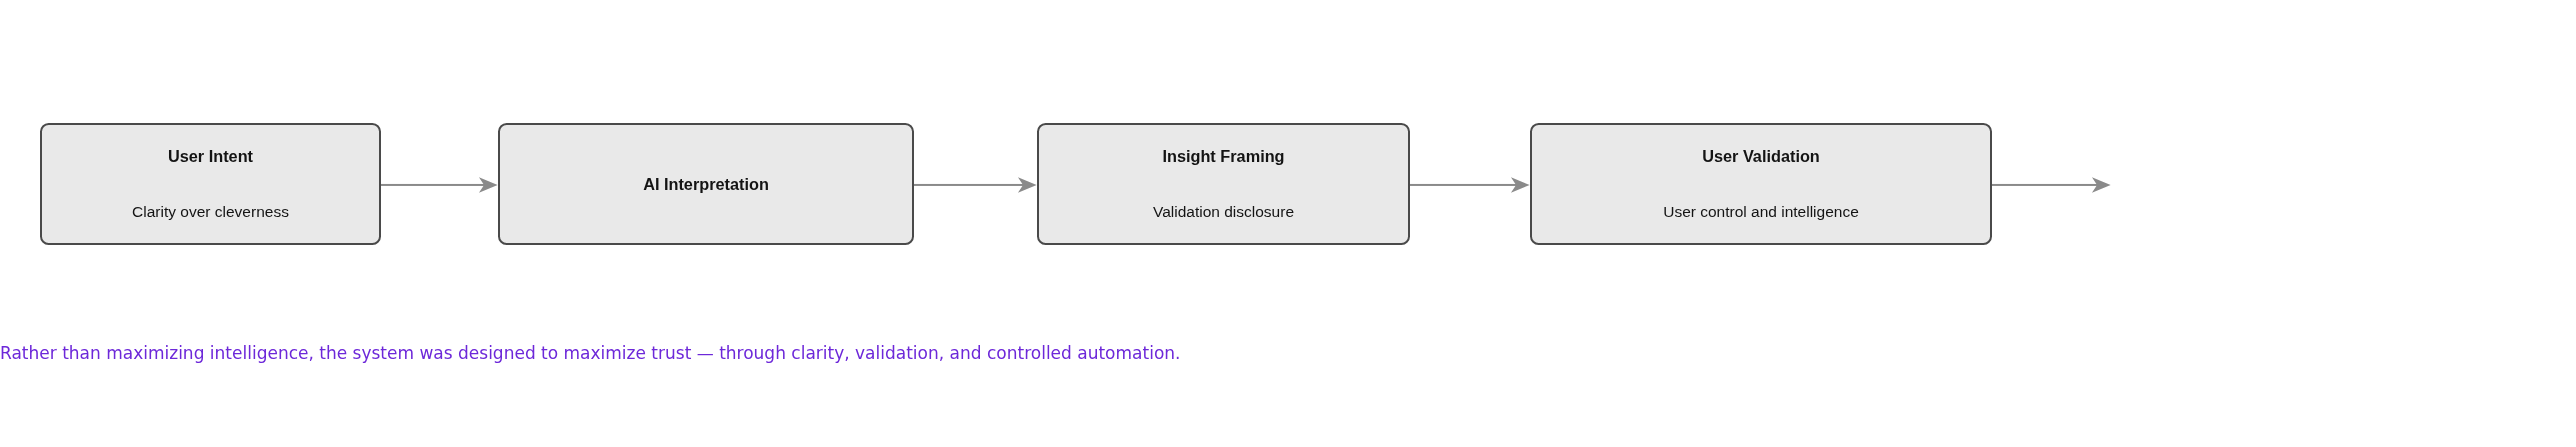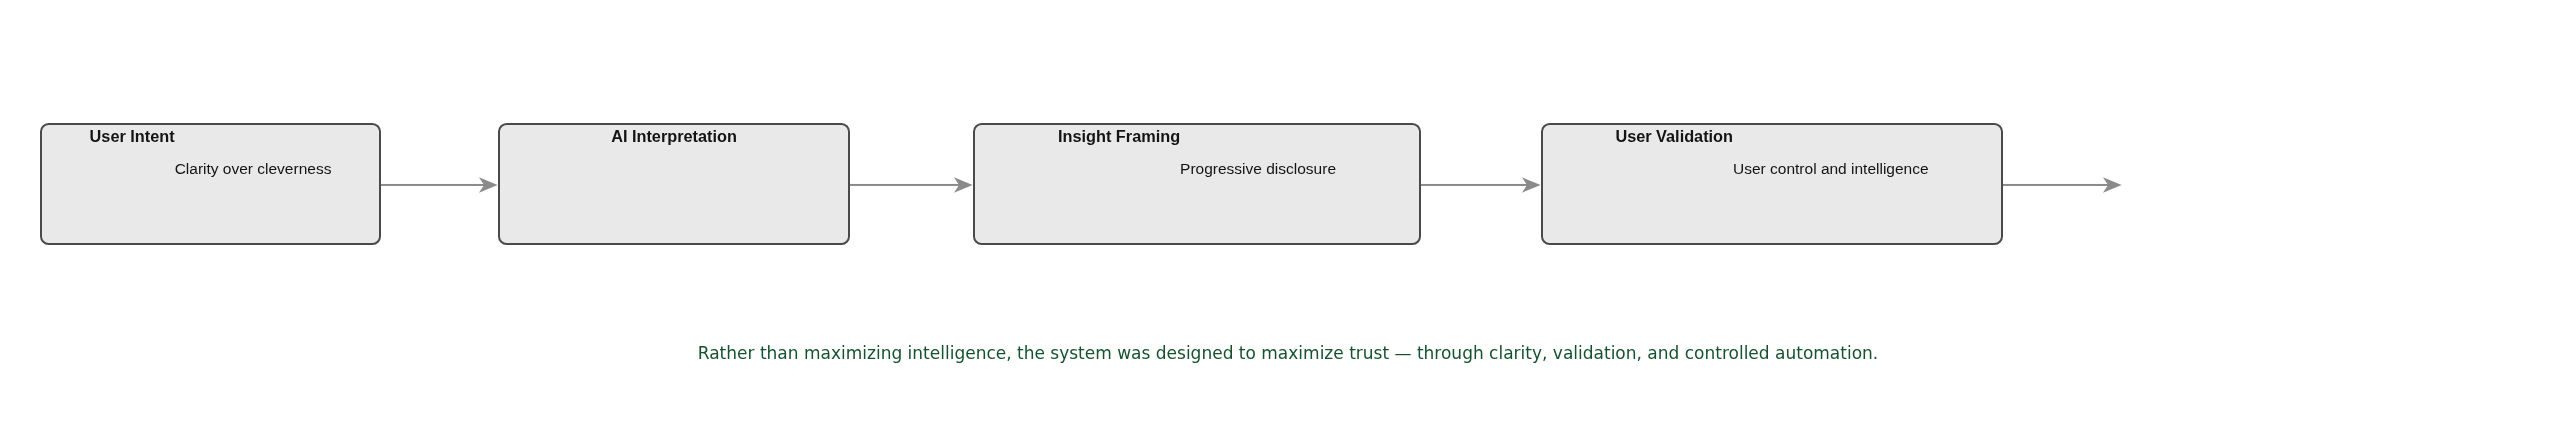--- a/index.html
+++ b/index.html
@@ -20,21 +20,21 @@
     align-items: stretch;
   }
   .node {
     box-sizing: border-box;
     flex: 0 0 auto;
     height: 122px;
     background: #e9e9e9;
     border: 2.1px solid #4a4a4a;
     border-radius: 8.6px;
     display: flex;
-    flex-direction: row;
+    flex-direction: column;
     justify-content: center;
     text-align: center;
   }
   .node-title {
     font-size: 16.3px;
     font-weight: bold;
     line-height: 23px;
     color: #141414;
   }
   .node-sub {
@@ -64,25 +64,25 @@
     top: 50%;
     transform: translateY(-50%);
     margin-top: 0.9px;
     display: block;
   }
   .caption {
     position: absolute;
     left: 0;
     top: 343px;
     width: 2576px;
-    text-align: center;
+    text-align: left;
     font-family: "DejaVu Sans", sans-serif;
     font-size: 17px;
     line-height: 20.6px;
-    color: #14532d;
+    color: #6d28d9;
   }
 </style>
 </head>
 <body>
 
 <div class="canvas">
 
   <div class="flow-row">
 
     <div class="node" style="width:341px">
@@ -90,34 +90,34 @@
       <div class="node-sub">Clarity over cleverness</div>
     </div>
 
     <div class="connector" style="width:117px">
       <span class="cline"></span>
       <svg class="ahead" width="20.6" height="17" viewBox="0 0 24 20">
         <polygon points="1,1 23,10 1,19 7,10" fill="#8a8a8a"></polygon>
       </svg>
     </div>
 
-    <div class="node" style="width:352px">
+    <div class="node" style="width:416px">
       <div class="node-title">AI Interpretation</div>
     </div>
 
     <div class="connector" style="width:123px">
       <span class="cline"></span>
       <svg class="ahead" width="20.6" height="17" viewBox="0 0 24 20">
         <polygon points="1,1 23,10 1,19 7,10" fill="#8a8a8a"></polygon>
       </svg>
     </div>
 
-    <div class="node" style="width:448px">
+    <div class="node" style="width:373px">
       <div class="node-title">Insight Framing</div>
-      <div class="node-sub">Progressive disclosure</div>
+      <div class="node-sub">Validation disclosure</div>
     </div>
 
     <div class="connector" style="width:120px">
       <span class="cline"></span>
       <svg class="ahead" width="20.6" height="17" viewBox="0 0 24 20">
         <polygon points="1,1 23,10 1,19 7,10" fill="#8a8a8a"></polygon>
       </svg>
     </div>
 
     <div class="node" style="width:462px">

